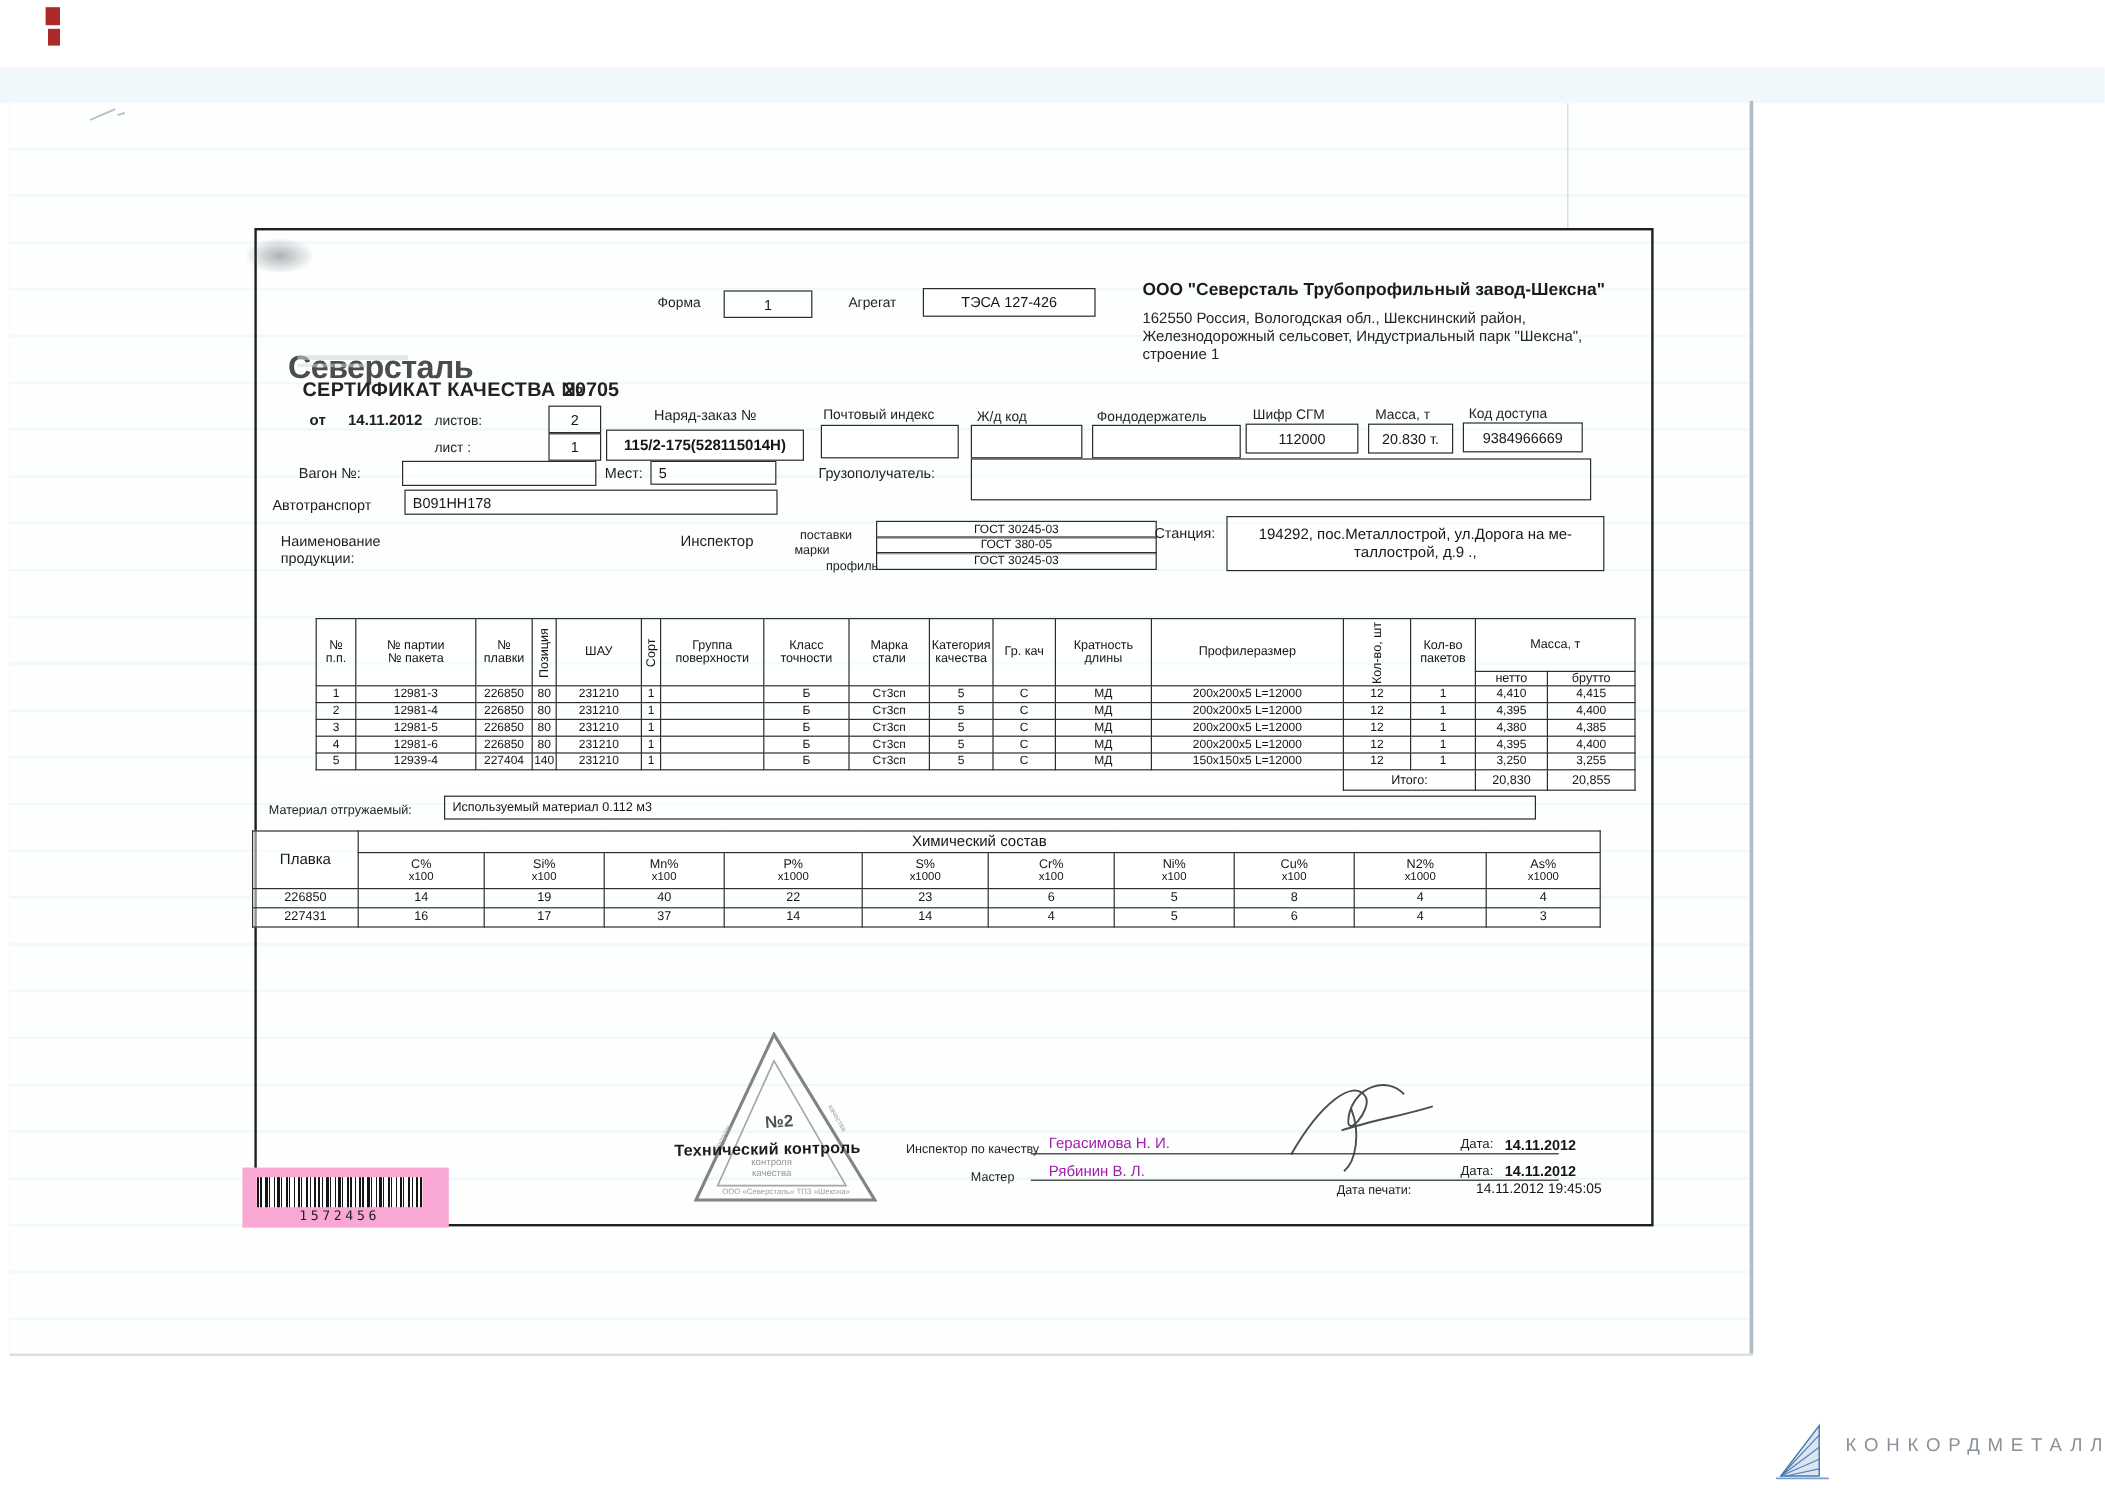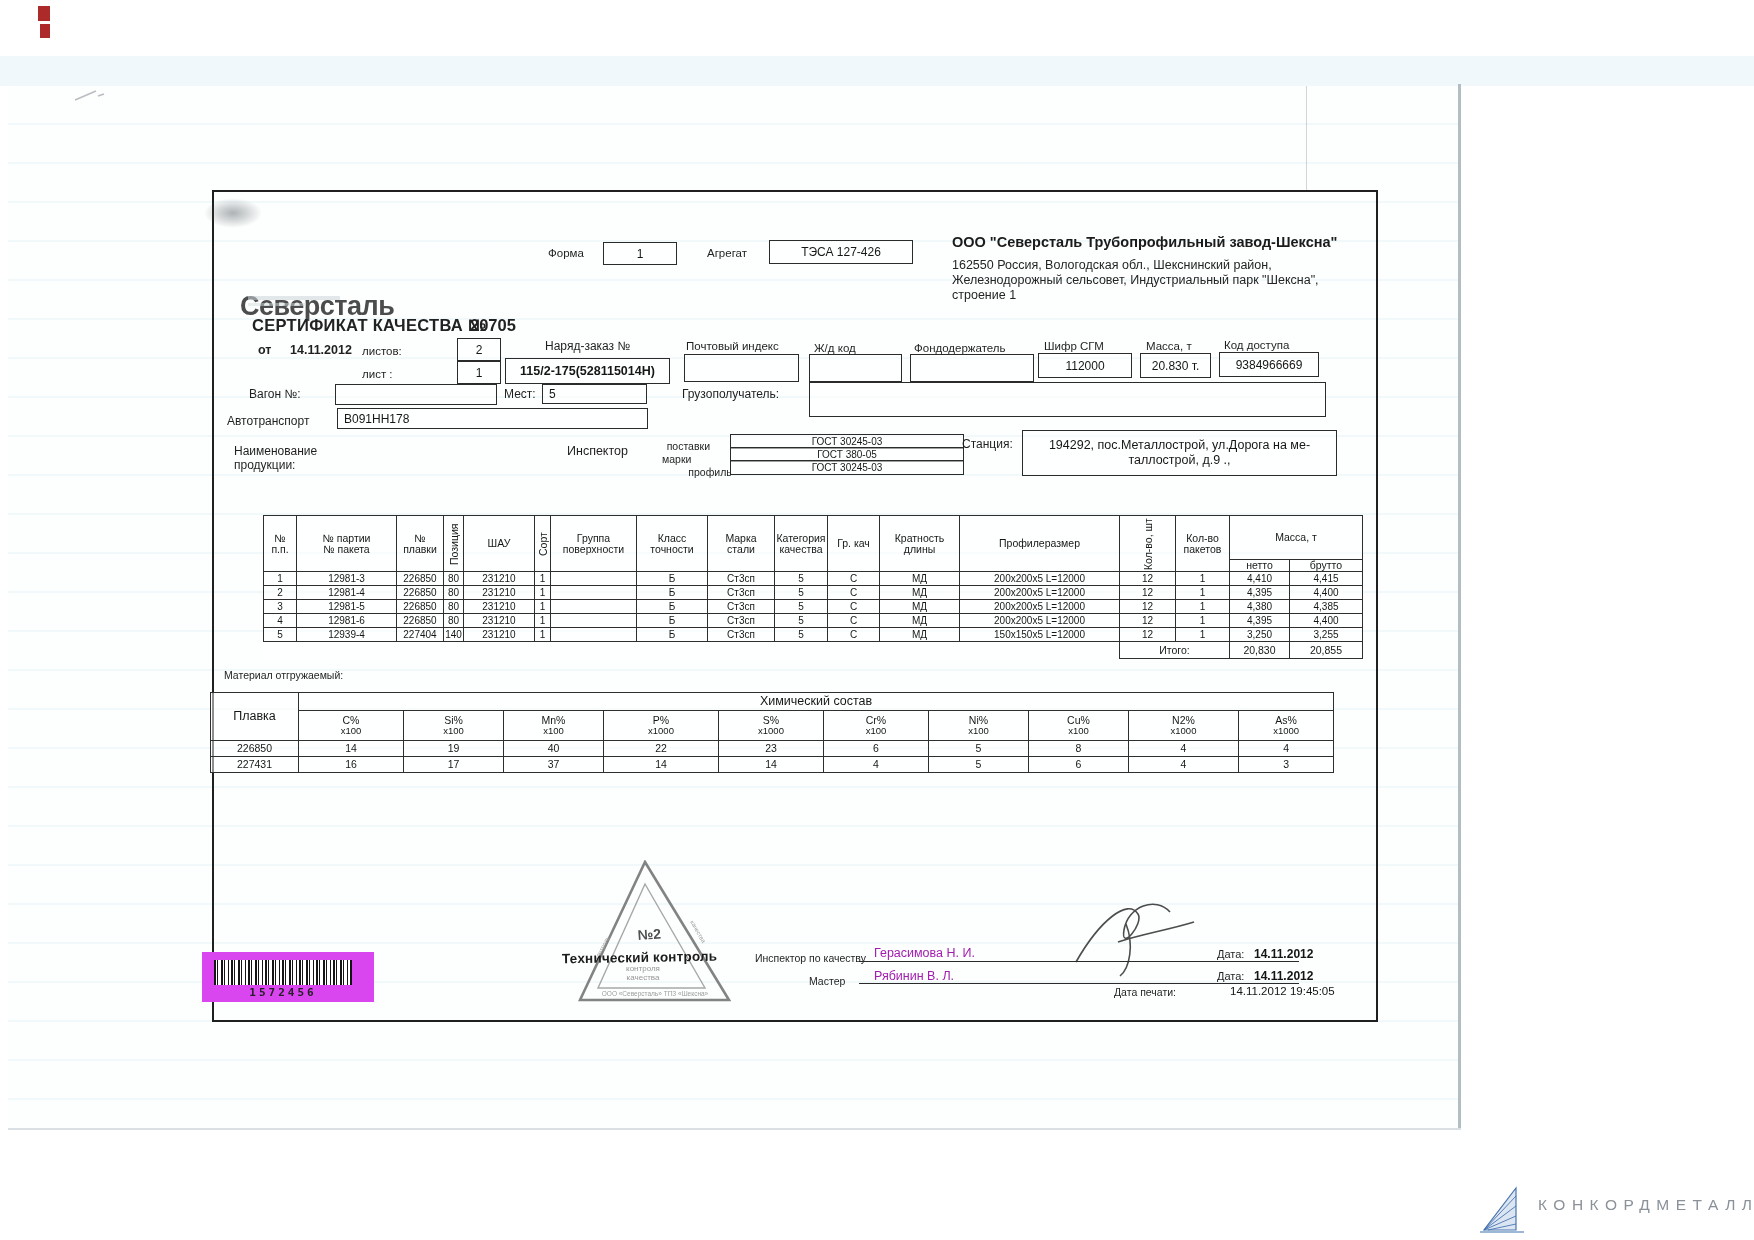--- a/index.html
+++ b/index.html
@@ -59,21 +59,21 @@
   #chem-table .chem-head th{height:29px;}
   #chem-table tbody td{height:15px;font-size:10.5px;}
   .mult{font-size:9.5px;display:block;line-height:10px;}
 
   .station-box{position:absolute;border:1.5px solid #2b2b2b;background:rgba(255,255,255,.55);
     display:flex;flex-direction:column;align-items:center;justify-content:center;
     font-size:12.5px;line-height:15px;color:#161616;}
   .prod-box{position:absolute;border:1.5px solid #2b2b2b;background:rgba(255,255,255,.55);
     font-size:10.5px;line-height:14px;color:#161616;padding:10px 0 0 10px;}
 
-  .sticker{position:absolute;left:-12px;top:760px;width:172px;height:50px;background:#d946ef;font-weight:bold;}
+  .sticker{position:absolute;left:-12px;top:781px;width:172px;height:50px;background:#f9a8d4;}
   .bars{position:absolute;left:12px;top:8px;width:138px;height:25px;
     background:repeating-linear-gradient(90deg,#141414 0 2px,#fff 2px 3px,#141414 3px 4px,#fff 4px 7px,#141414 7px 9px,#fff 9px 10px,#141414 10px 11px,#fff 11px 14px,#141414 14px 15px,#fff 15px 17px);}
   .bars-num{position:absolute;left:12px;top:34px;width:138px;text-align:center;
     font-family:"DejaVu Sans Mono",monospace;font-size:11px;letter-spacing:3px;color:#222;}
 
   .stamp{position:absolute;left:364px;top:668px;width:153px;height:142px;}
   .stamp-main{position:absolute;left:348px;top:758px;font-size:13.5px;font-weight:bold;
     color:#1c1c1c;transform:rotate(-1deg);letter-spacing:.2px;}
   .stamp-inner{position:absolute;left:398px;top:772px;width:62px;text-align:center;
     font-size:8px;line-height:9px;color:#979797;}
@@ -323,20 +323,21 @@
       <tr>
         <td colspan="13" class="no-b"></td>
         <td colspan="2">Итого:</td>
         <td>20,830</td>
         <td>20,855</td>
       </tr>
     </tfoot>
   </table>
 
   <div class="lbl lbl-sm" style="left:10px;top:477px;">Материал отгружаемый:</div>
+  <div class="box left" style="left:156px;top:471px;width:902px;height:18px;font-size:10.5px;">Используемый материал 0.112 м3</div>
 
   <table class="doc-table" id="chem-table" style="left:-4px;top:500px;width:1123px;">
     <colgroup>
       <col style="width:88px">
         <col style="width:105px">
         <col style="width:100px">
         <col style="width:100px">
       <col style="width:115px">
         <col style="width:105px">
         <col style="width:105px">

